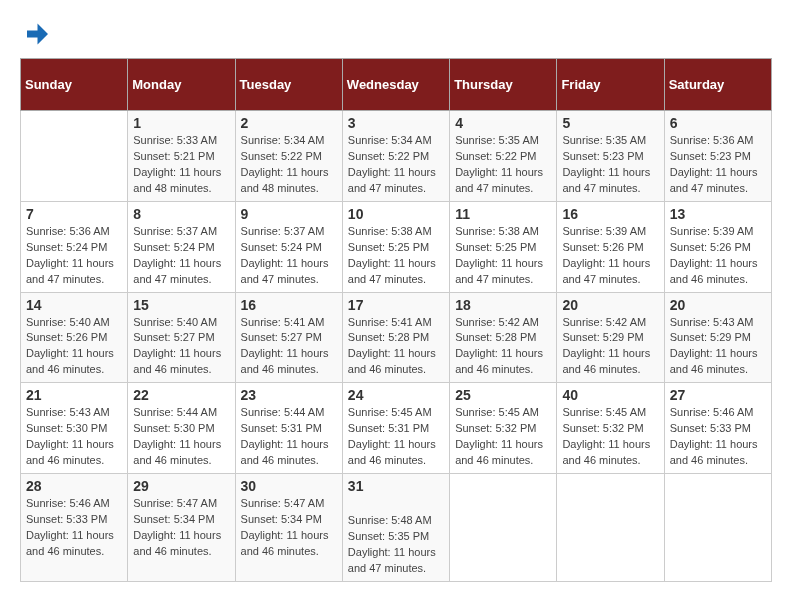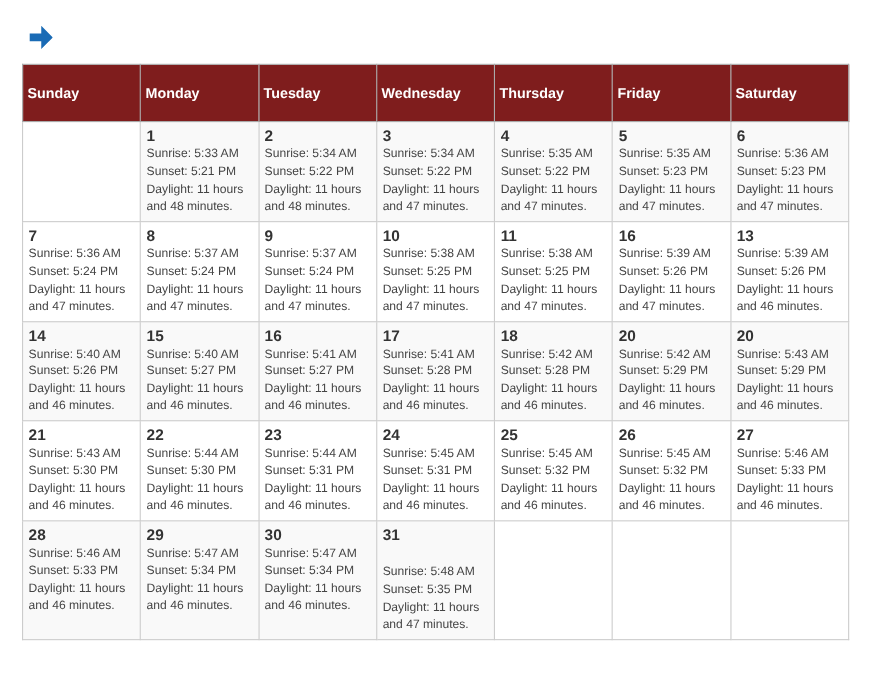--- a/index.html
+++ b/index.html
@@ -293,21 +293,21 @@
 and 46 minutes.</div>
         </td>
         <td>
           <span class="day-number">25</span>
           <div class="day-info" style="white-space: pre-line;">Sunrise: 5:45 AM
 Sunset: 5:32 PM
 Daylight: 11 hours
 and 46 minutes.</div>
         </td>
         <td>
-          <span class="day-number">26</span>
+          <span class="day-number">40</span>
           <div class="day-info" style="white-space: pre-line;">Sunrise: 5:45 AM
 Sunset: 5:32 PM
 Daylight: 11 hours
 and 46 minutes.</div>
         </td>
         <td>
           <span class="day-number">27</span>
           <div class="day-info" style="white-space: pre-line;">Sunrise: 5:46 AM
 Sunset: 5:33 PM
 Daylight: 11 hours

